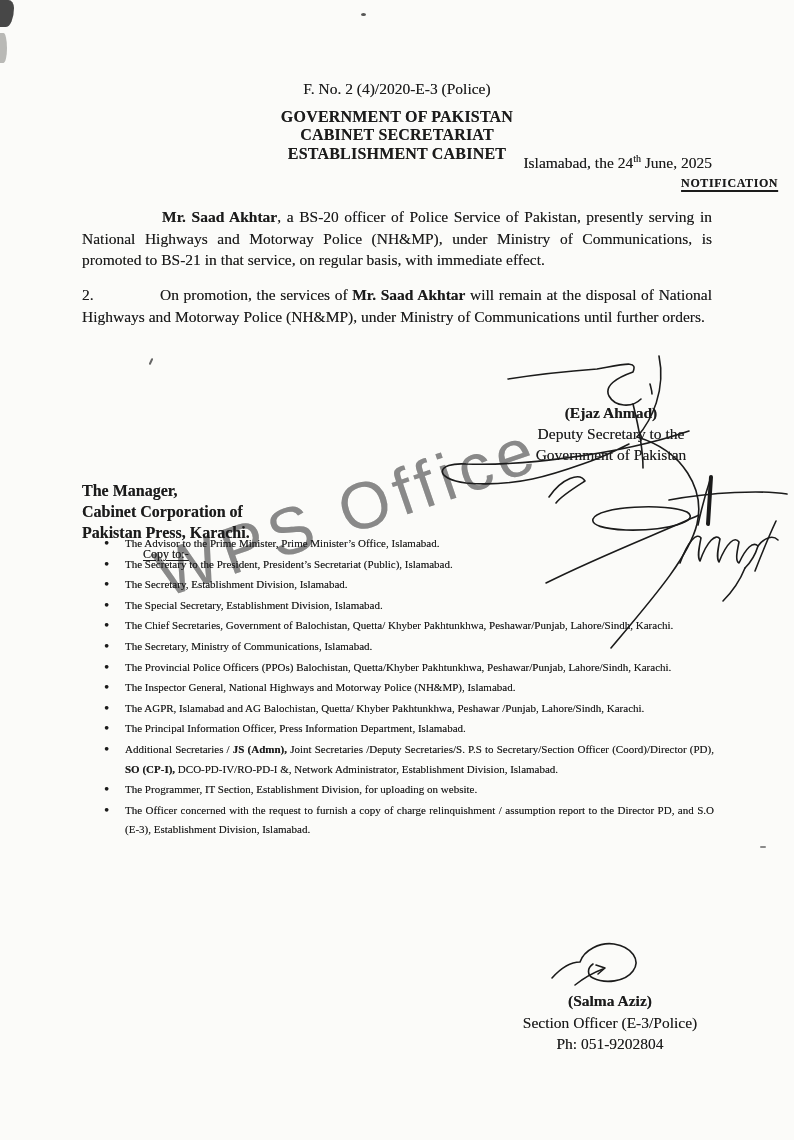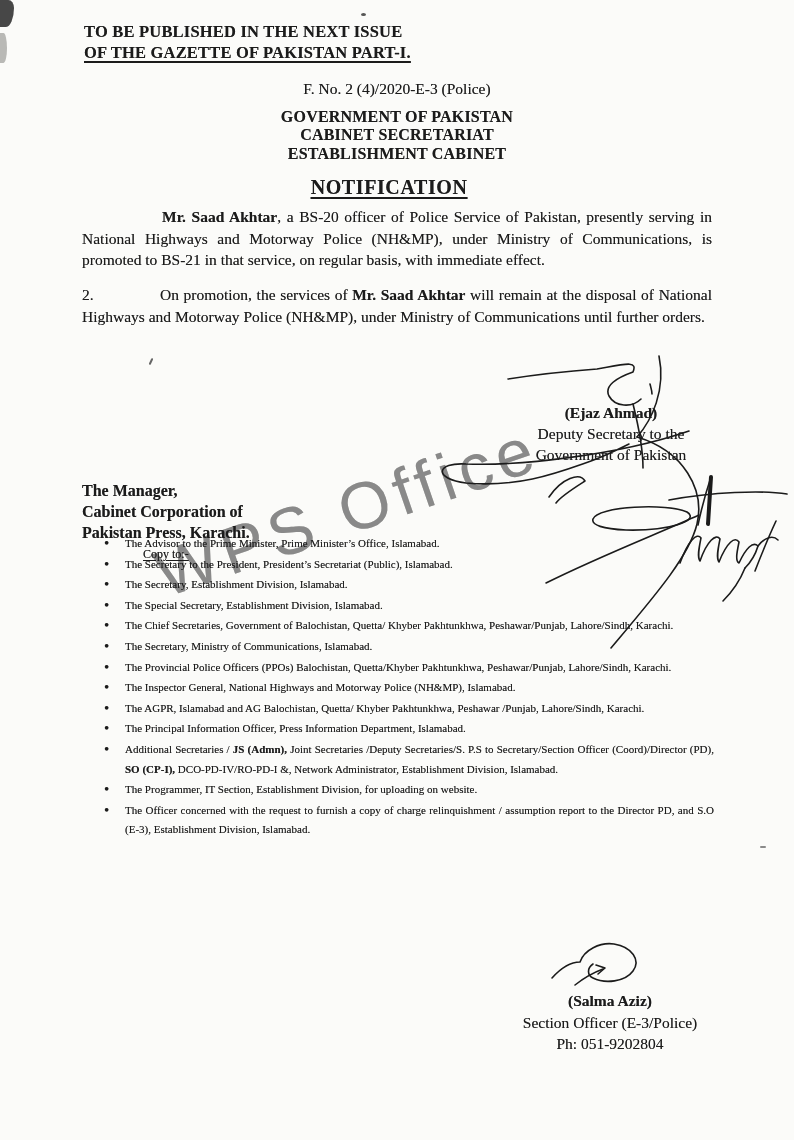--- a/index.html
+++ b/index.html
@@ -36,22 +36,22 @@
     font-weight:bold; font-size:16.5px; line-height:21px; letter-spacing:.2px; }
   .u { text-decoration:underline; text-decoration-thickness:1.5px; text-underline-offset:3px; }
 
   .center-head { position:absolute; top:80px; left:0; width:100%; text-align:center; line-height:18.5px; }
   .file-no { font-size:15.5px; margin-bottom:9px; }
   .gov-line { font-weight:bold; font-size:16px; letter-spacing:.2px; }
 
   .date-line { position:absolute; top:153px; right:82px; font-size:15.5px; }
   .date-line sup { font-size:10px; }
 
-  .notif { position:absolute; top:176px; left:0; width:98%; text-align:center;
-    font-weight:bold; font-size:20px; letter-spacing:.6px;
+  .notif { position:absolute; top:176px; left:0; width:98%; text-align:right;
+    font-weight:bold; font-size:12px; letter-spacing:.6px;
     text-decoration:underline; text-decoration-thickness:1.5px; text-underline-offset:3px; }
 
   .para { position:absolute; left:82px; width:630px; margin:0;
     font-size:15.5px; line-height:21.6px; text-align:justify; }
   .para1 { top:206px; text-indent:80px; }
   .para2 { top:284px; }
   .para-num { display:inline-block; width:78px; }
 
   .sig-top { position:absolute; top:402px; left:512px; width:198px;
     text-align:center; font-size:15.5px; line-height:21px; }
@@ -79,32 +79,29 @@
 <div class="page">
 
   <div class="corner-blot"></div>
   <div class="corner-smudge"></div>
   <div class="speck-1"></div>
   <div class="speck-2"></div>
   <div class="speck-3"></div>
 
   <div class="watermark">WPS Office</div>
 
-  <header class="pub-header">
-    <div>TO BE PUBLISHED IN THE NEXT ISSUE</div>
-    <div class="u">OF THE GAZETTE OF PAKISTAN PART-I.</div>
-  </header>
 
   <div class="center-head">
     <div class="file-no">F. No. 2 (4)/2020-E-3 (Police)</div>
     <div class="gov-line">GOVERNMENT OF PAKISTAN</div>
     <div class="gov-line">CABINET SECRETARIAT</div>
     <div class="gov-line">ESTABLISHMENT CABINET</div>
   </div>
 
+  <div class="date-line"><span>Islamabad, the 24</span><sup>th</sup><span> June, 2025</span></div>
 
   <div class="notif">NOTIFICATION</div>
 
   <p class="para para1"><span class="b">Mr. Saad Akhtar</span><span>, a BS-20 officer of Police Service of Pakistan, presently serving in National Highways and Motorway Police (NH&amp;MP), under Ministry of Communications, is promoted to BS-21 in that service, on regular basis, with immediate effect.</span></p>
 
   <p class="para para2"><span class="para-num">2.</span><span><span>On promotion, the services of </span><span class="b">Mr. Saad Akhtar</span><span> will remain at the disposal of National Highways and Motorway Police (NH&amp;MP), under Ministry of Communications until further orders.</span></span></p>
 
   <div class="sig-top">
     <div class="bold">(Ejaz Ahmad)</div>
     <div>Deputy Secretary to the</div>

